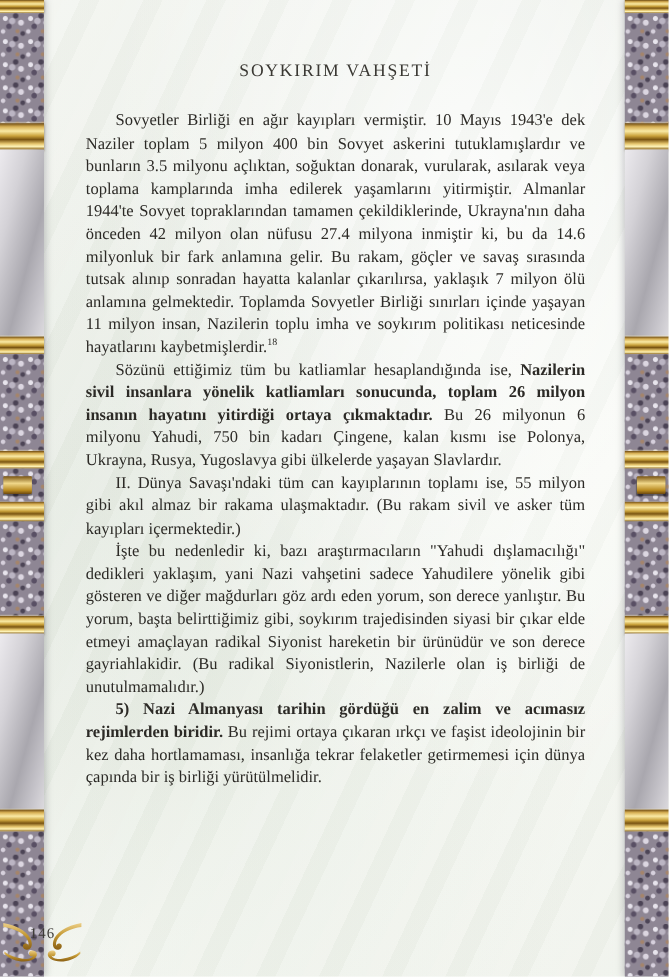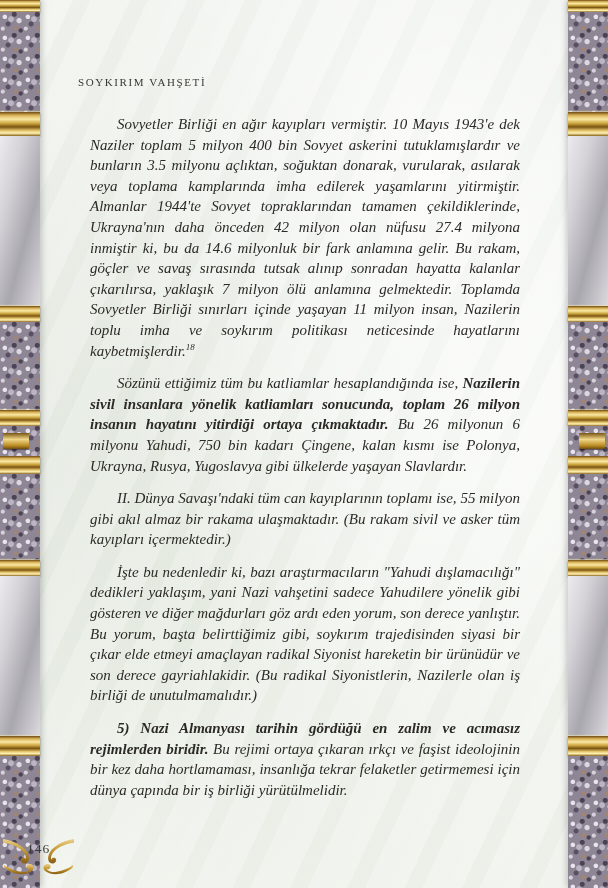--- a/index.html
+++ b/index.html
@@ -51,27 +51,27 @@
     content:"";position:absolute;top:22%;bottom:22%;
     background:linear-gradient(180deg,#7a5512,#f0d78a 40%,#b8891f 80%,#6e4a10);
     border-radius:1px;box-shadow:0 1px 1px rgba(0,0,0,.4);
   }
   .column.left  .inlay::after{left:8%;right:28%;}
   .column.right .inlay::after{left:28%;right:8%;}
 
   
   .content{position:absolute;left:78px;right:76px;top:0;z-index:3;color:#2c2a26;}
   .header{
-    margin-top:76px;
-    font-size:11px;letter-spacing:1.6px;color:#3a3833;
+    margin-top:56px;text-align:center;
+    font-size:16px;letter-spacing:1.6px;color:#3a3833;
   }
   .body-text{margin-top:26px;}
   .body-text p{
-    margin:12px;text-align:justify;text-indent:27px;
-    font-size:15px;line-height:20.6px;font-style:italic;
+    margin:0;text-align:justify;text-indent:27px;
+    font-size:15px;line-height:20.6px;
   }
   .body-text .bold{font-weight:bold;}
   .body-text sup{font-size:9px;line-height:0;}
 
   
   .footer{
     position:absolute;left:0;right:0;bottom:10px;z-index:3;
     display:flex;align-items:center;justify-content:flex-start;
   }
   .flourish{display:block;}

